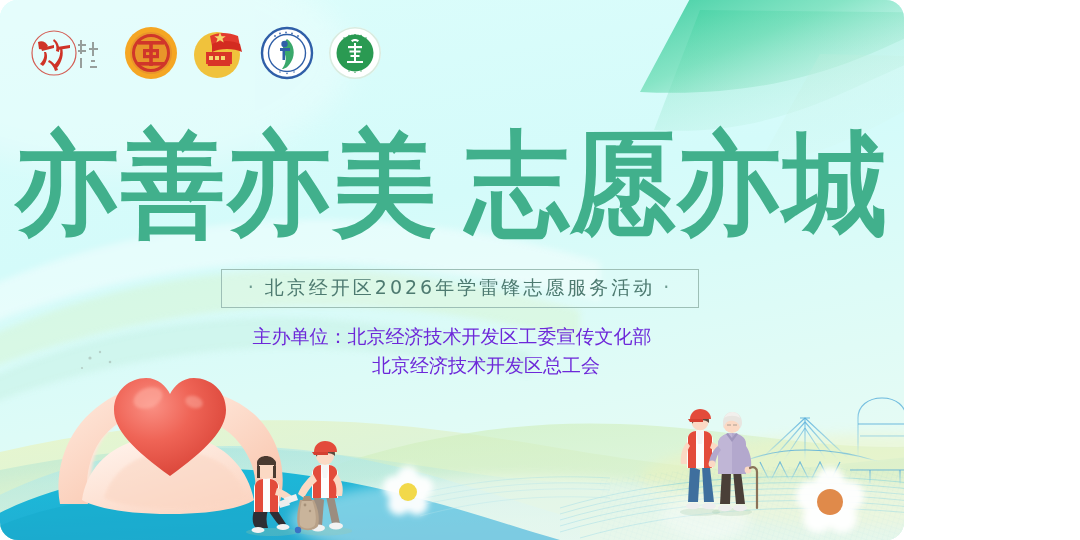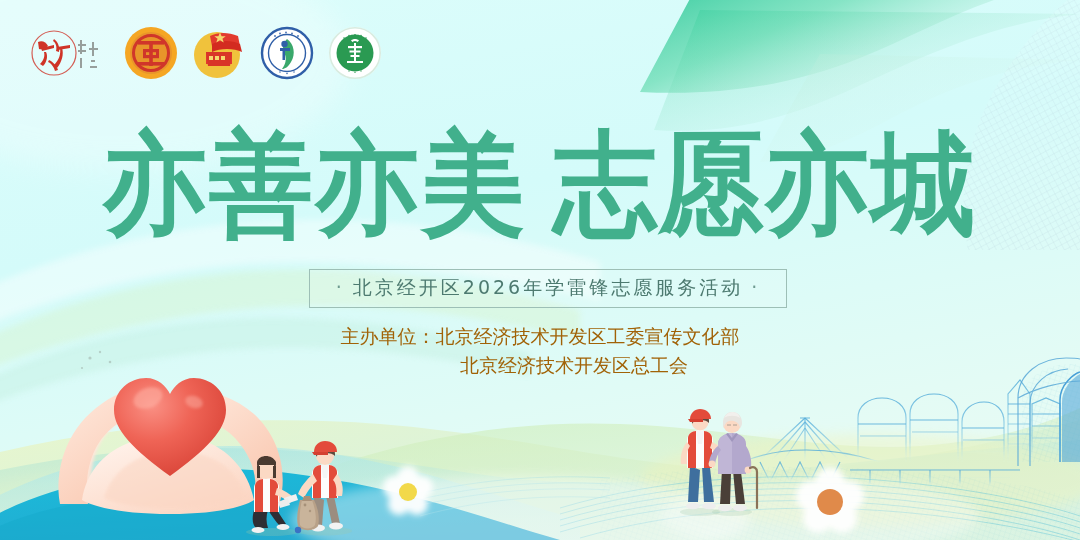--- a/index.html
+++ b/index.html
@@ -3,24 +3,25 @@
 <meta charset="utf-8">
 <title>Poster</title>
 <style>
   * { margin:0; padding:0; box-sizing:border-box; }
   html,body { background:#ffffff; }
   body {
     font-family:"Liberation Sans", "DejaVu Sans", sans-serif;
   }
   #poster {
     position:relative;
-    width:1080px;
+    width:904px;
     height:540px;
     overflow:hidden;
     background:#d6fcfb;
+    border-radius:18px;
   }
 
   
   .bg-svg { position:absolute; inset:0; width:1080px; height:540px; display:block; }
 
   
   #logo-row {
     position:absolute;
     left:24px; top:26px;
     display:flex;
@@ -71,21 +72,21 @@
   }
   #subtitle-box .dot { color:#6d9a90; padding:0 8px; }
 
   
   #organizers {
     position:absolute;
     left:0; right:0;
     top:322px;
     z-index:20;
     text-align:center;
-    color:#a16207;
+    color:#6d28d9;
     font-size:19px;
     line-height:1.52;
     font-family:"DejaVu Sans","Liberation Sans",sans-serif;
   }
   #organizers .org-line { display:block; white-space:nowrap; }
   #organizers .org-indent { padding-left:68px; }
 
   
   .illus { position:absolute; z-index:15; }
   #hand-heart { left:52px; top:352px; }

